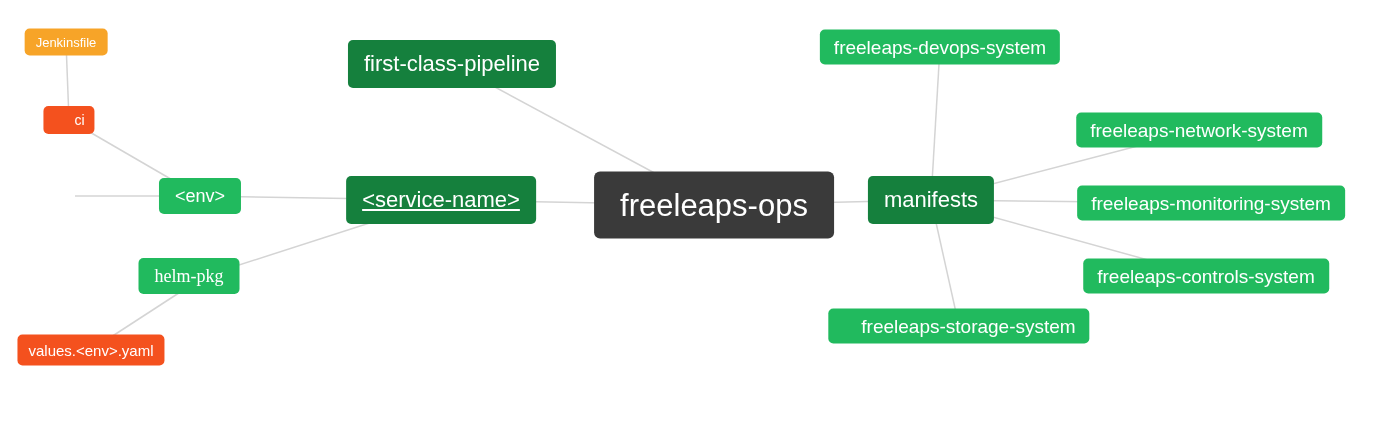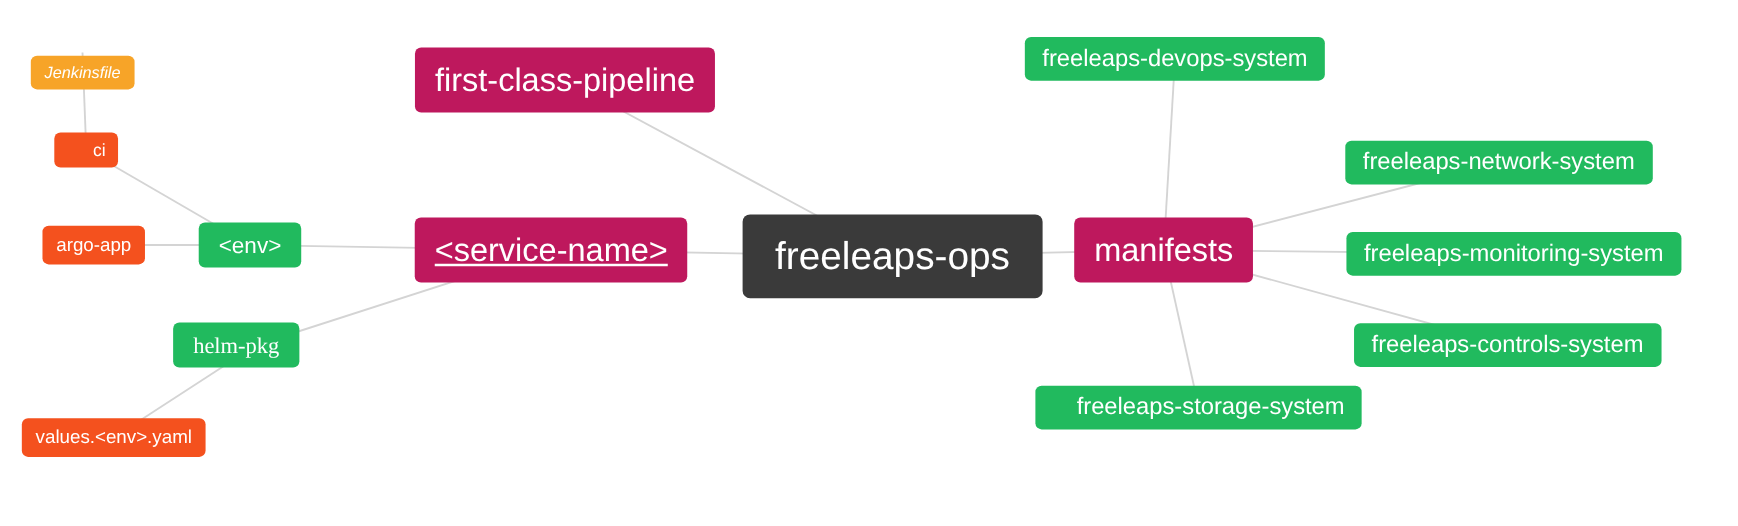--- a/index.html
+++ b/index.html
@@ -38,22 +38,22 @@
     line-height: 1;
     cursor: pointer;
   }
   .node-root {
     background: #3a3a3a;
     font-size: 31px;
     padding: 18px 26px;
     border-radius: 6px;
   }
   .node-blue {
-    background: #be185d;
-    font-size: 26px;
+    background: #15803d;
+    font-size: 22px;
     padding: 13px 16px;
   }
   .node-green-sm {
     background: #21ba5e;
     font-size: 18px;
     padding: 9px 16px;
   }
   .node-green-lg {
     background: #21ba5e;
     font-size: 19px;
@@ -100,22 +100,21 @@
   <div class="node node-root" style="left:714px;  top:205px;">freeleaps-ops</div>
 
   <div class="node node-blue" style="left:452px;  top:64px;">first-class-pipeline</div>
   <div class="node node-blue" style="left:441px;  top:200px;text-decoration:underline;">&lt;service-name&gt;</div>
   <div class="node node-blue" style="left:931px;  top:200px;">manifests</div>
 
   <div class="node node-green-sm" style="left:200px;  top:196px;">&lt;env&gt;</div>
   <div class="node node-green-sm" style="left:189px;  top:276px;font-family:Liberation Serif, serif;">helm-pkg</div>
 
   <div class="node node-red-sm" style="left:69px;   top:120px;padding-left:31px;">ci</div>
-  <div class="node node-amber" style="left:66px;   top:58px;font-style:italic;">Jenkinsfile</div>
-  <div class="node node-red" style="left:75px;   top:196px;">argo-app</div>
+  <div class="node node-amber" style="left:66px;   top:42px;">Jenkinsfile</div>
   <div class="node node-red" style="left:91px;   top:350px;">values.&lt;env&gt;.yaml</div>
 
   <div class="node node-green-lg" style="left:1199px; top:130px;">freeleaps-network-system</div>
   <div class="node node-green-lg" style="left:940px;  top:47px;">freeleaps-devops-system</div>
   <div class="node node-green-lg" style="left:1211px; top:203px;">freeleaps-monitoring-system</div>
   <div class="node node-green-lg" style="left:1206px; top:276px;">freeleaps-controls-system</div>
   <div class="node node-green-lg" style="left:959px;  top:326px;padding-left:33px;">freeleaps-storage-system</div>
 
 </div>
 

